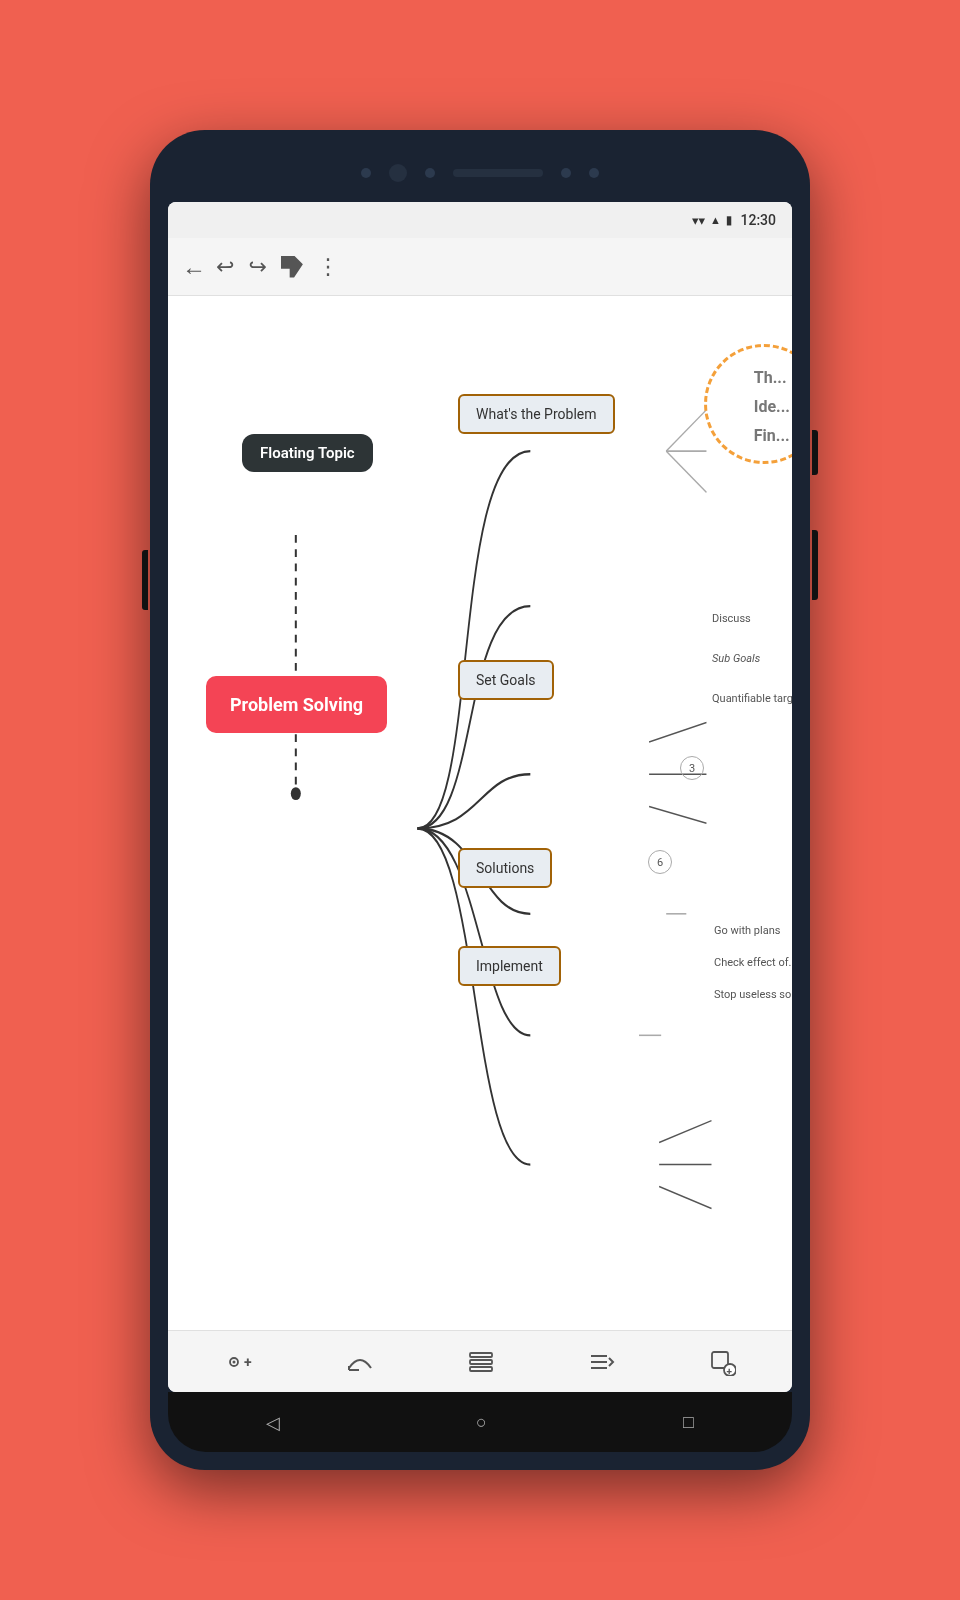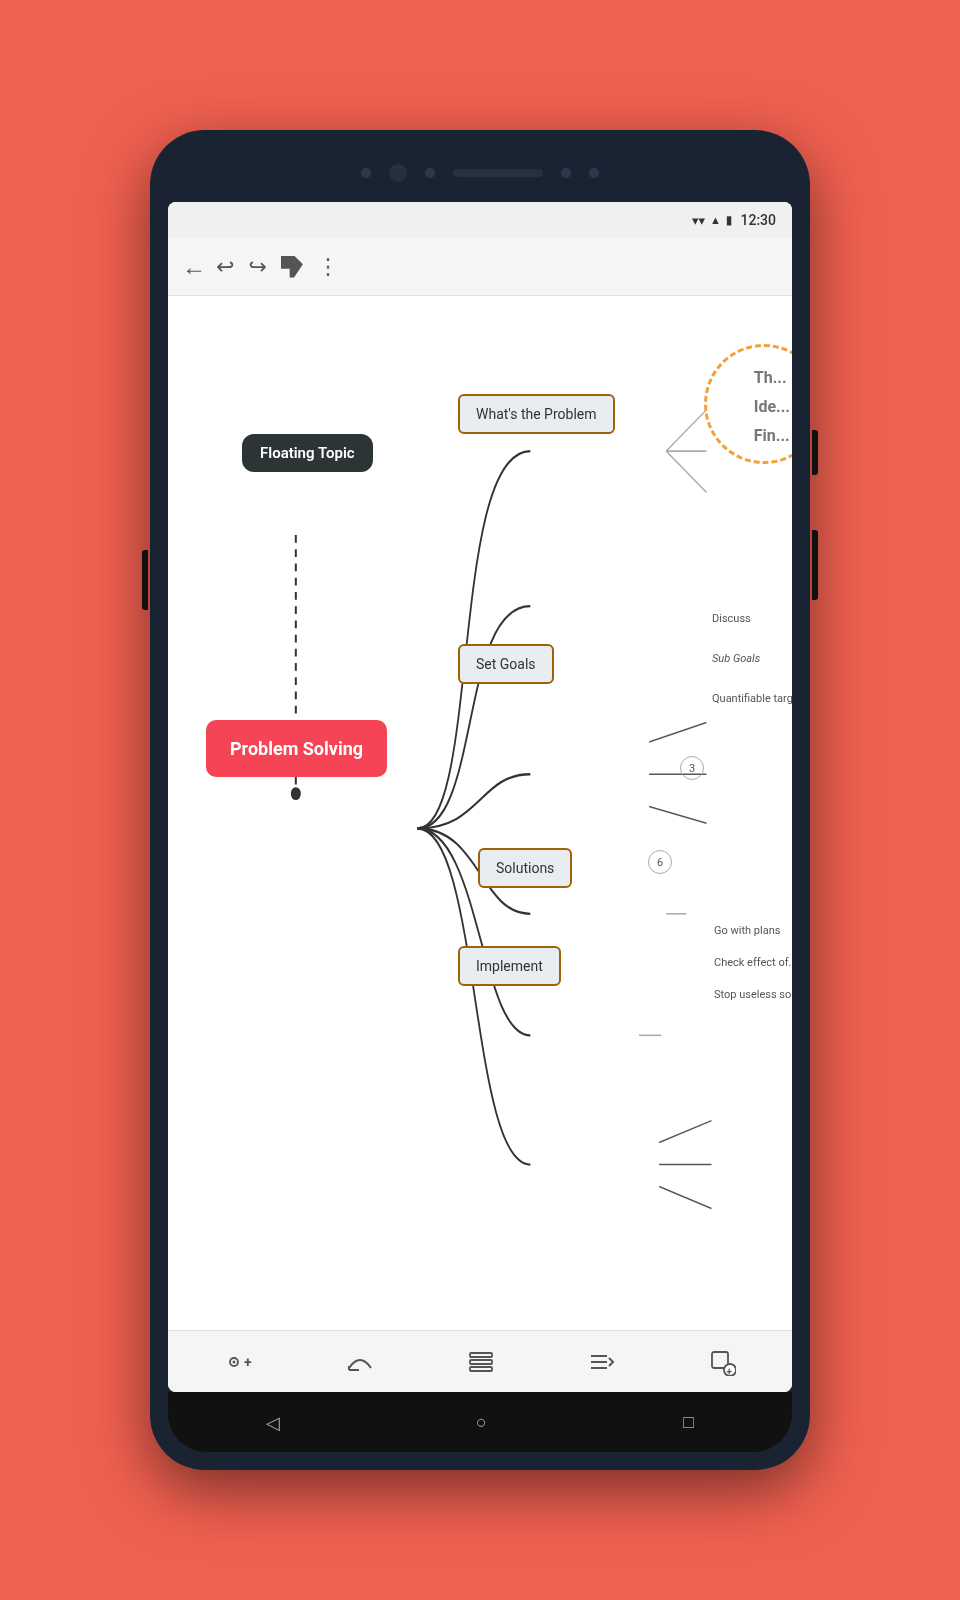--- a/index.html
+++ b/index.html
@@ -305,41 +305,41 @@
 
         <line x1="495" y1="120" x2="535" y2="88" stroke="#aaa" stroke-width="1.2"></line>
         <line x1="495" y1="120" x2="535" y2="120" stroke="#aaa" stroke-width="1.2"></line>
         <line x1="495" y1="120" x2="535" y2="152" stroke="#aaa" stroke-width="1.2"></line>
       </svg>
 
       <div class="floating-topic" style="position:absolute; left:30px; top:138px;">
         <span>Floating Topic</span>
       </div>
 
-      <div style="position:absolute; left:38px; top:380px; background:#f44455; color:#fff; padding:18px 24px; border-radius:10px; font-size:18px; font-weight:700; white-space:nowrap;margin-top:44px;">
+      <div style="position:absolute; left:38px; top:380px; background:#f44455; color:#fff; padding:18px 24px; border-radius:10px; font-size:18px; font-weight:700; white-space:nowrap;">
         <span>Problem Solving</span>
       </div>
 
       <div class="branch-node" style="position:absolute; left:290px; top:98px;">
         <span>What's the Problem</span>
       </div>
 
 
-      <div class="branch-node" style="position:absolute; left:290px; top:348px;">
+      <div class="branch-node" style="position:absolute; left:290px; top:364px;">
         <span>Set Goals</span>
       </div>
 
       <div class="child-label" style="position:absolute; left:544px; top:316px;text-align:right;">Discuss</div>
       <div class="child-label" style="position:absolute; left:544px; top:356px;font-style:italic;">Sub Goals</div>
       <div class="child-label" style="position:absolute; left:544px; top:396px;">Quantifiable targ...</div>
 
 
       <div style="position:absolute; left:512px; top:460px; width:24px; height:24px; border:1.5px solid #aaa; border-radius:50%; display:flex; align-items:center; justify-content:center; font-size:11px; color:#555;">3</div>
 
-      <div class="branch-node" style="position:absolute; left:290px; top:552px;margin-left:20px;">
+      <div class="branch-node" style="position:absolute; left:290px; top:552px;">
         <span>Solutions</span>
       </div>
 
       <div style="position:absolute; left:480px; top:554px; width:24px; height:24px; border:1.5px solid #aaa; border-radius:50%; display:flex; align-items:center; justify-content:center; font-size:11px; color:#555;">6</div>
 
       <div class="branch-node" style="position:absolute; left:290px; top:650px;text-align:center;">
         <span>Implement</span>
       </div>
 
       <div class="child-label" style="position:absolute; left:546px; top:628px;">Go with plans</div>

